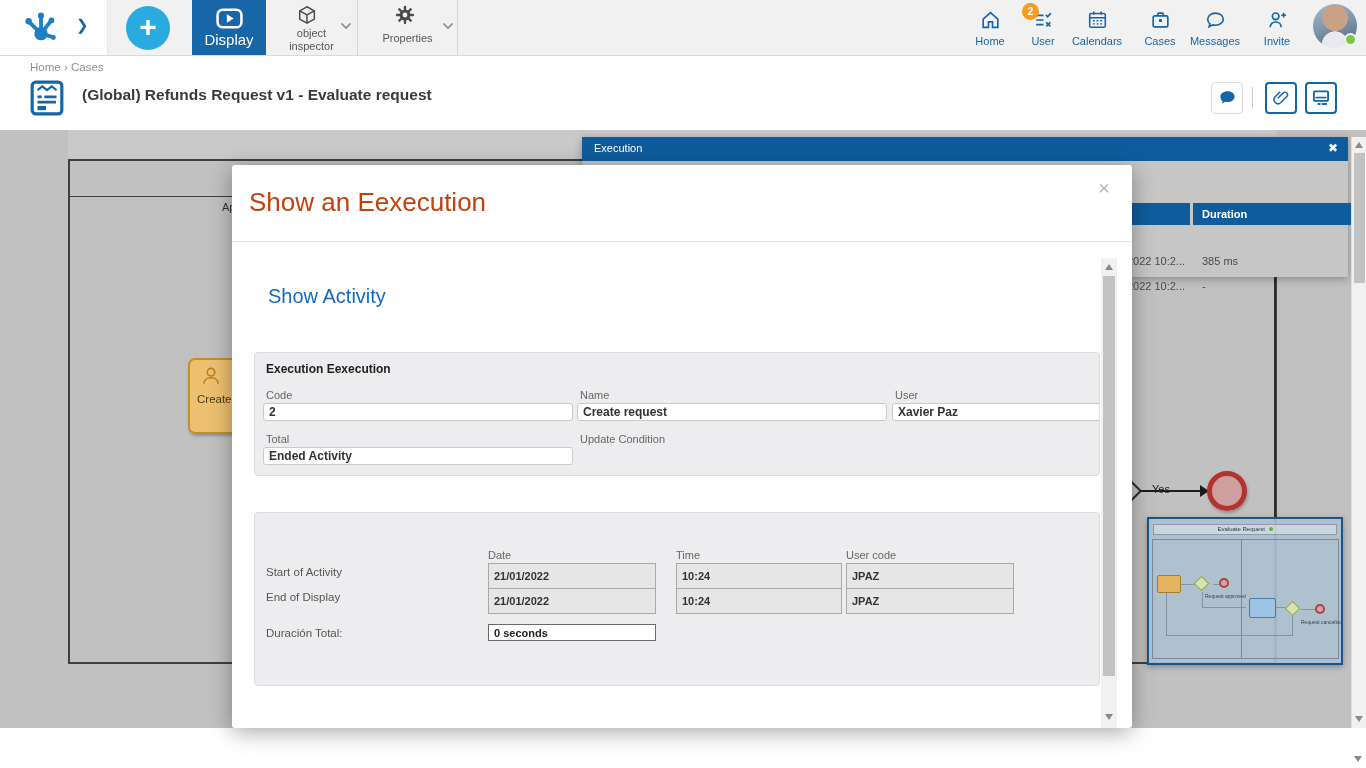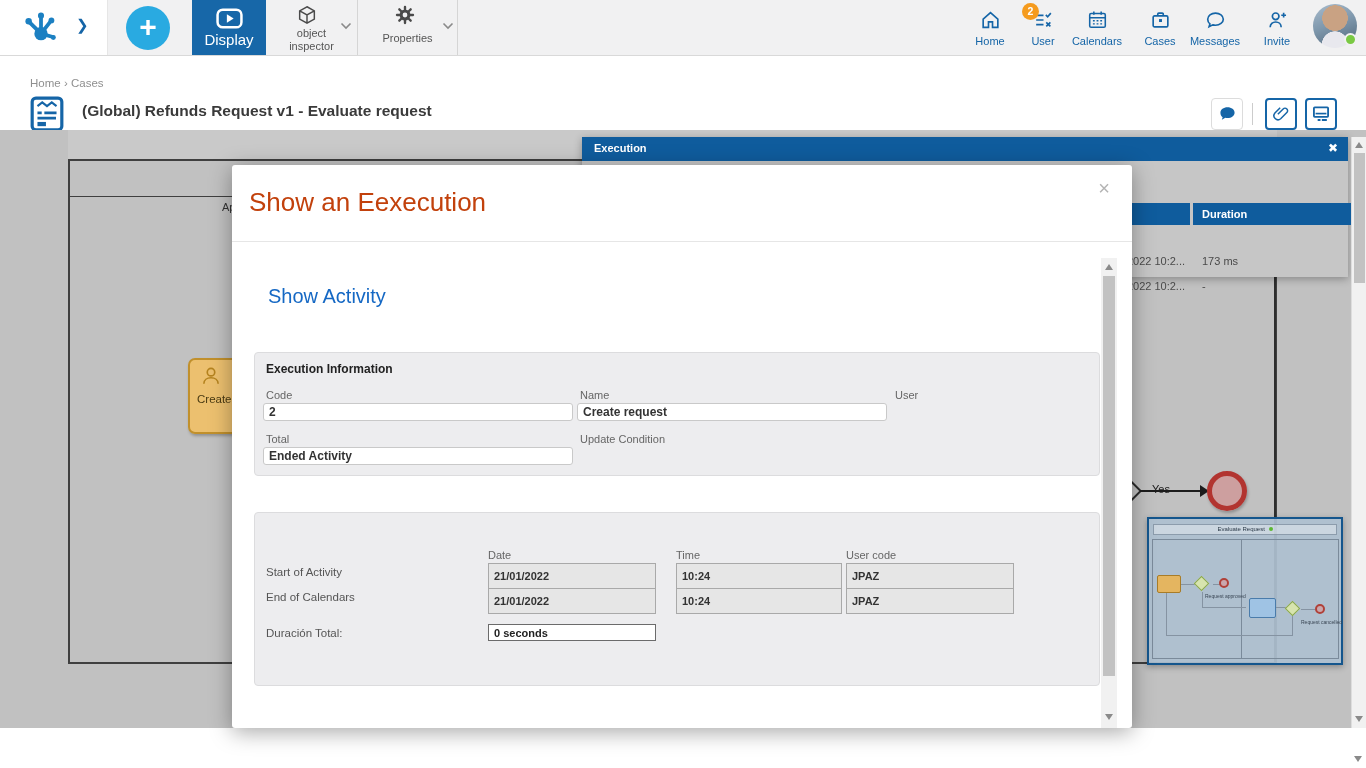--- a/index.html
+++ b/index.html
@@ -22,21 +22,21 @@
   .nav-item .nlbl { position:absolute; top:35px; width:100%; font-size:11px; color:#1565a7; }
   .nav-item svg { margin-top:9px; }
   .badge { position:absolute; left:1022px; top:3px; width:17px; height:17px; border-radius:50%; background:#f59b1e; color:#fff; font-size:10.5px; font-weight:bold; text-align:center; line-height:17px; z-index:3; }
   .avatar { position:absolute; left:1313px; top:4px; width:44px; height:44px; border-radius:50%; cursor:pointer;
     background: radial-gradient(circle at 50% 32%, #c9a283 0 34%, rgba(0,0,0,0) 35%),
                 radial-gradient(circle at 50% 92%, #e8e8ee 0 28%, rgba(0,0,0,0) 29%),
                 linear-gradient(160deg,#a9bccd 0%, #7f98ad 45%, #4e6478 100%); }
   .status-dot { position:absolute; left:1344px; top:33px; width:13px; height:13px; border-radius:50%; background:#7ac943; border:2px solid #f1f1f2; }
 
   
-  .titlebar { position:absolute; left:0; top:56px; width:1366px; height:74px; background:#fff;margin-top:16px; }
+  .titlebar { position:absolute; left:0; top:56px; width:1366px; height:74px; background:#fff; }
   .crumbs { position:absolute; left:30px; top:5px; font-size:11.5px; color:#8f8f8f; }
   .crumbs span { cursor:pointer; }
   .page-title { position:absolute; left:82px; top:30px; font-size:15.5px; font-weight:bold; color:#3a3a3a; }
   .round-btn { position:absolute; top:26px; width:32px; height:32px; background:#fff; border-radius:4px; text-align:center; cursor:pointer; }
   .v-div { position:absolute; left:1252px; top:31px; width:1px; height:22px; background:#ccc; }
 
   
   .canvas { position:absolute; left:0; top:130px; width:1366px; height:598px; background:#c1c1c1; overflow:hidden; }
   .pool-topband { position:absolute; left:68px; top:0; width:1209px; height:31px; background:#c9c9c9; border-bottom:2px solid #3f3f3f; }
   .pool { position:absolute; left:68px; top:31px; width:1209px; height:503px; border:2px solid #3f3f3f; border-top:none; }
@@ -47,21 +47,21 @@
   .gw-tip { position:absolute; left:1101px; top:344px; width:34px; height:34px; border:2px solid #2b2b2b; transform:rotate(45deg); }
   .yes-lbl { position:absolute; left:1152px; top:353px; font-size:11px; color:#1c1c1c; }
   .flow-line { position:absolute; left:1140px; top:360px; width:62px; height:2px; background:#1c1c1c; }
   .flow-head { position:absolute; left:1200px; top:355px; width:0; height:0; border-top:6px solid transparent; border-bottom:6px solid transparent; border-left:9px solid #1c1c1c; }
   .end-event { position:absolute; left:1207px; top:341px; width:40px; height:40px; border-radius:50%; border:5px solid #b23430; background:rgba(214,136,136,.6); box-shadow:1px 2px 3px rgba(0,0,0,.25); cursor:pointer; }
   .lane-vline { position:absolute; left:1274px; top:147px; width:2px; height:385px; background:#2e2e2e; }
 
   
   .exec-panel { position:absolute; left:582px; top:7px; width:766px; height:140px; box-shadow:0 2px 8px rgba(0,0,0,.3); }
   .exec-head { position:absolute; left:0; top:0; width:100%; height:24px; background:#0f5c9d; }
-  .exec-head .etitle { position:absolute; left:12px; top:5px; font-size:11px; font-weight:bold; color:#fff; }
+  .exec-head .etitle { position:absolute; left:12px; top:5px; font-size:11px; font-weight:normal; color:#fff; }
   .exec-close { position:absolute; right:10px; top:4px; font-size:12px; color:#fff; cursor:pointer; }
   .exec-body { position:absolute; left:0; top:24px; width:100%; height:116px; background:#c6c6c6; }
   .th-cell { position:absolute; top:42px; height:22px; background:#0f5c9d; color:#fff; font-size:11px; font-weight:bold; line-height:22px; padding-left:9px; }
   .grid-row-text { position:absolute; font-size:11px; color:#4a4a4a; cursor:pointer; }
 
   
   .minimap { position:absolute; left:1147px; top:387px; width:196px; height:148px; border:2px solid #15568d; background:rgba(173,191,208,.93); box-shadow:0 2px 6px rgba(0,0,0,.3); cursor:pointer; }
   .mm-title { position:absolute; left:4px; top:5px; width:184px; height:11px; background:rgba(255,255,255,.35); border:1px solid rgba(90,110,130,.55); font-size:6px; color:#2c3a48; text-align:center; line-height:9px; overflow:hidden; }
   .mm-lanes { position:absolute; left:3px; top:20px; width:187px; height:120px; border:1px solid #7a8a9a; }
   .mm-vdiv { position:absolute; left:88px; top:0; width:1px; height:100%; background:#7a8a9a; }
@@ -266,21 +266,21 @@
 
     <div class="exec-panel">
       <div class="exec-head">
         <span class="etitle">Execution</span>
         <span class="exec-close">✖</span>
       </div>
       <div class="exec-body">
         <div class="th-cell" style="left:18px;width:590px"></div>
         <div class="th-cell" style="left:611px;width:164px">Duration</div>
         <div class="grid-row-text" style="left:440px;top:94px;width:163px;text-align:right">2022 10:2...</div>
-        <div class="grid-row-text" style="left:620px;top:94px">173 ms</div>
+        <div class="grid-row-text" style="left:620px;top:94px">385 ms</div>
         <div class="grid-row-text" style="left:440px;top:119px;width:163px;text-align:right">2022 10:2...</div>
         <div class="grid-row-text" style="left:620px;top:119px">-</div>
       </div>
     </div>
 
     <div class="minimap">
       <div class="mm-title">
         <span>Evaluate Request</span>
         <span style="display:inline-block;width:4px;height:4px;border-radius:50%;background:#5cb832;margin-left:2px"></span>
       </div>
@@ -316,42 +316,43 @@
 
   <div class="modal">
     <div class="modal-head">
       <div class="modal-title">Show an Eexecution</div>
       <div class="modal-close">×</div>
     </div>
 
     <div class="modal-heading">Show Activity</div>
 
     <div class="mpanel" style="top:187px;height:124px">
-      <div class="ptitle">Execution Information</div>
+      <div class="ptitle">Execution Eexecution</div>
       <div class="flabel" style="left:11px;top:36px">Code</div>
       <div class="flabel" style="left:325px;top:36px">Name</div>
       <div class="flabel" style="left:640px;top:36px">User</div>
       <input class="finput" style="left: 8px; top: 50px; width: 310px;" readonly="" value="2">
       <input class="finput" style="left: 322px; top: 50px; width: 310px;" readonly="" value="Create request">
+      <input class="finput" style="left: 637px; top: 50px; width: 310px;" readonly="" value="Xavier Paz">
       <div class="flabel" style="left:11px;top:80px">Total</div>
       <div class="flabel" style="left:325px;top:80px">Update Condition</div>
       <input class="finput" style="left: 8px; top: 94px; width: 310px;" readonly="" value="Ended Activity">
     </div>
 
     <div class="mpanel" style="top:347px;height:174px">
       <div class="flabel" style="left:233px;top:36px">Date</div>
       <div class="flabel" style="left:421px;top:36px">Time</div>
       <div class="flabel" style="left:591px;top:36px">User code</div>
 
       <div class="rowlbl" style="left:11px;top:53px">Start of Activity</div>
       <input class="ginput" style="left: 233px; top: 50px; width: 168px;" readonly="" value="21/01/2022">
       <input class="ginput" style="left: 421px; top: 50px; width: 166px;" readonly="" value="10:24">
       <input class="ginput" style="left: 591px; top: 50px; width: 168px;" readonly="" value="JPAZ">
 
-      <div class="rowlbl" style="left:11px;top:78px">End of Calendars</div>
+      <div class="rowlbl" style="left:11px;top:78px">End of Display</div>
       <input class="ginput" style="left: 233px; top: 75px; width: 168px;" readonly="" value="21/01/2022">
       <input class="ginput" style="left: 421px; top: 75px; width: 166px;" readonly="" value="10:24">
       <input class="ginput" style="left: 591px; top: 75px; width: 168px;" readonly="" value="JPAZ">
 
       <div class="rowlbl" style="left:11px;top:114px">Duración Total:</div>
       <input class="winput" style="left: 233px; top: 111px; width: 168px;" readonly="" value="0 seconds">
     </div>
 
     <div class="sb-track" style="left:869px;top:93px;width:16px;height:470px">
       <div class="tri-up" style="position:absolute;left:4px;top:6px"></div>

